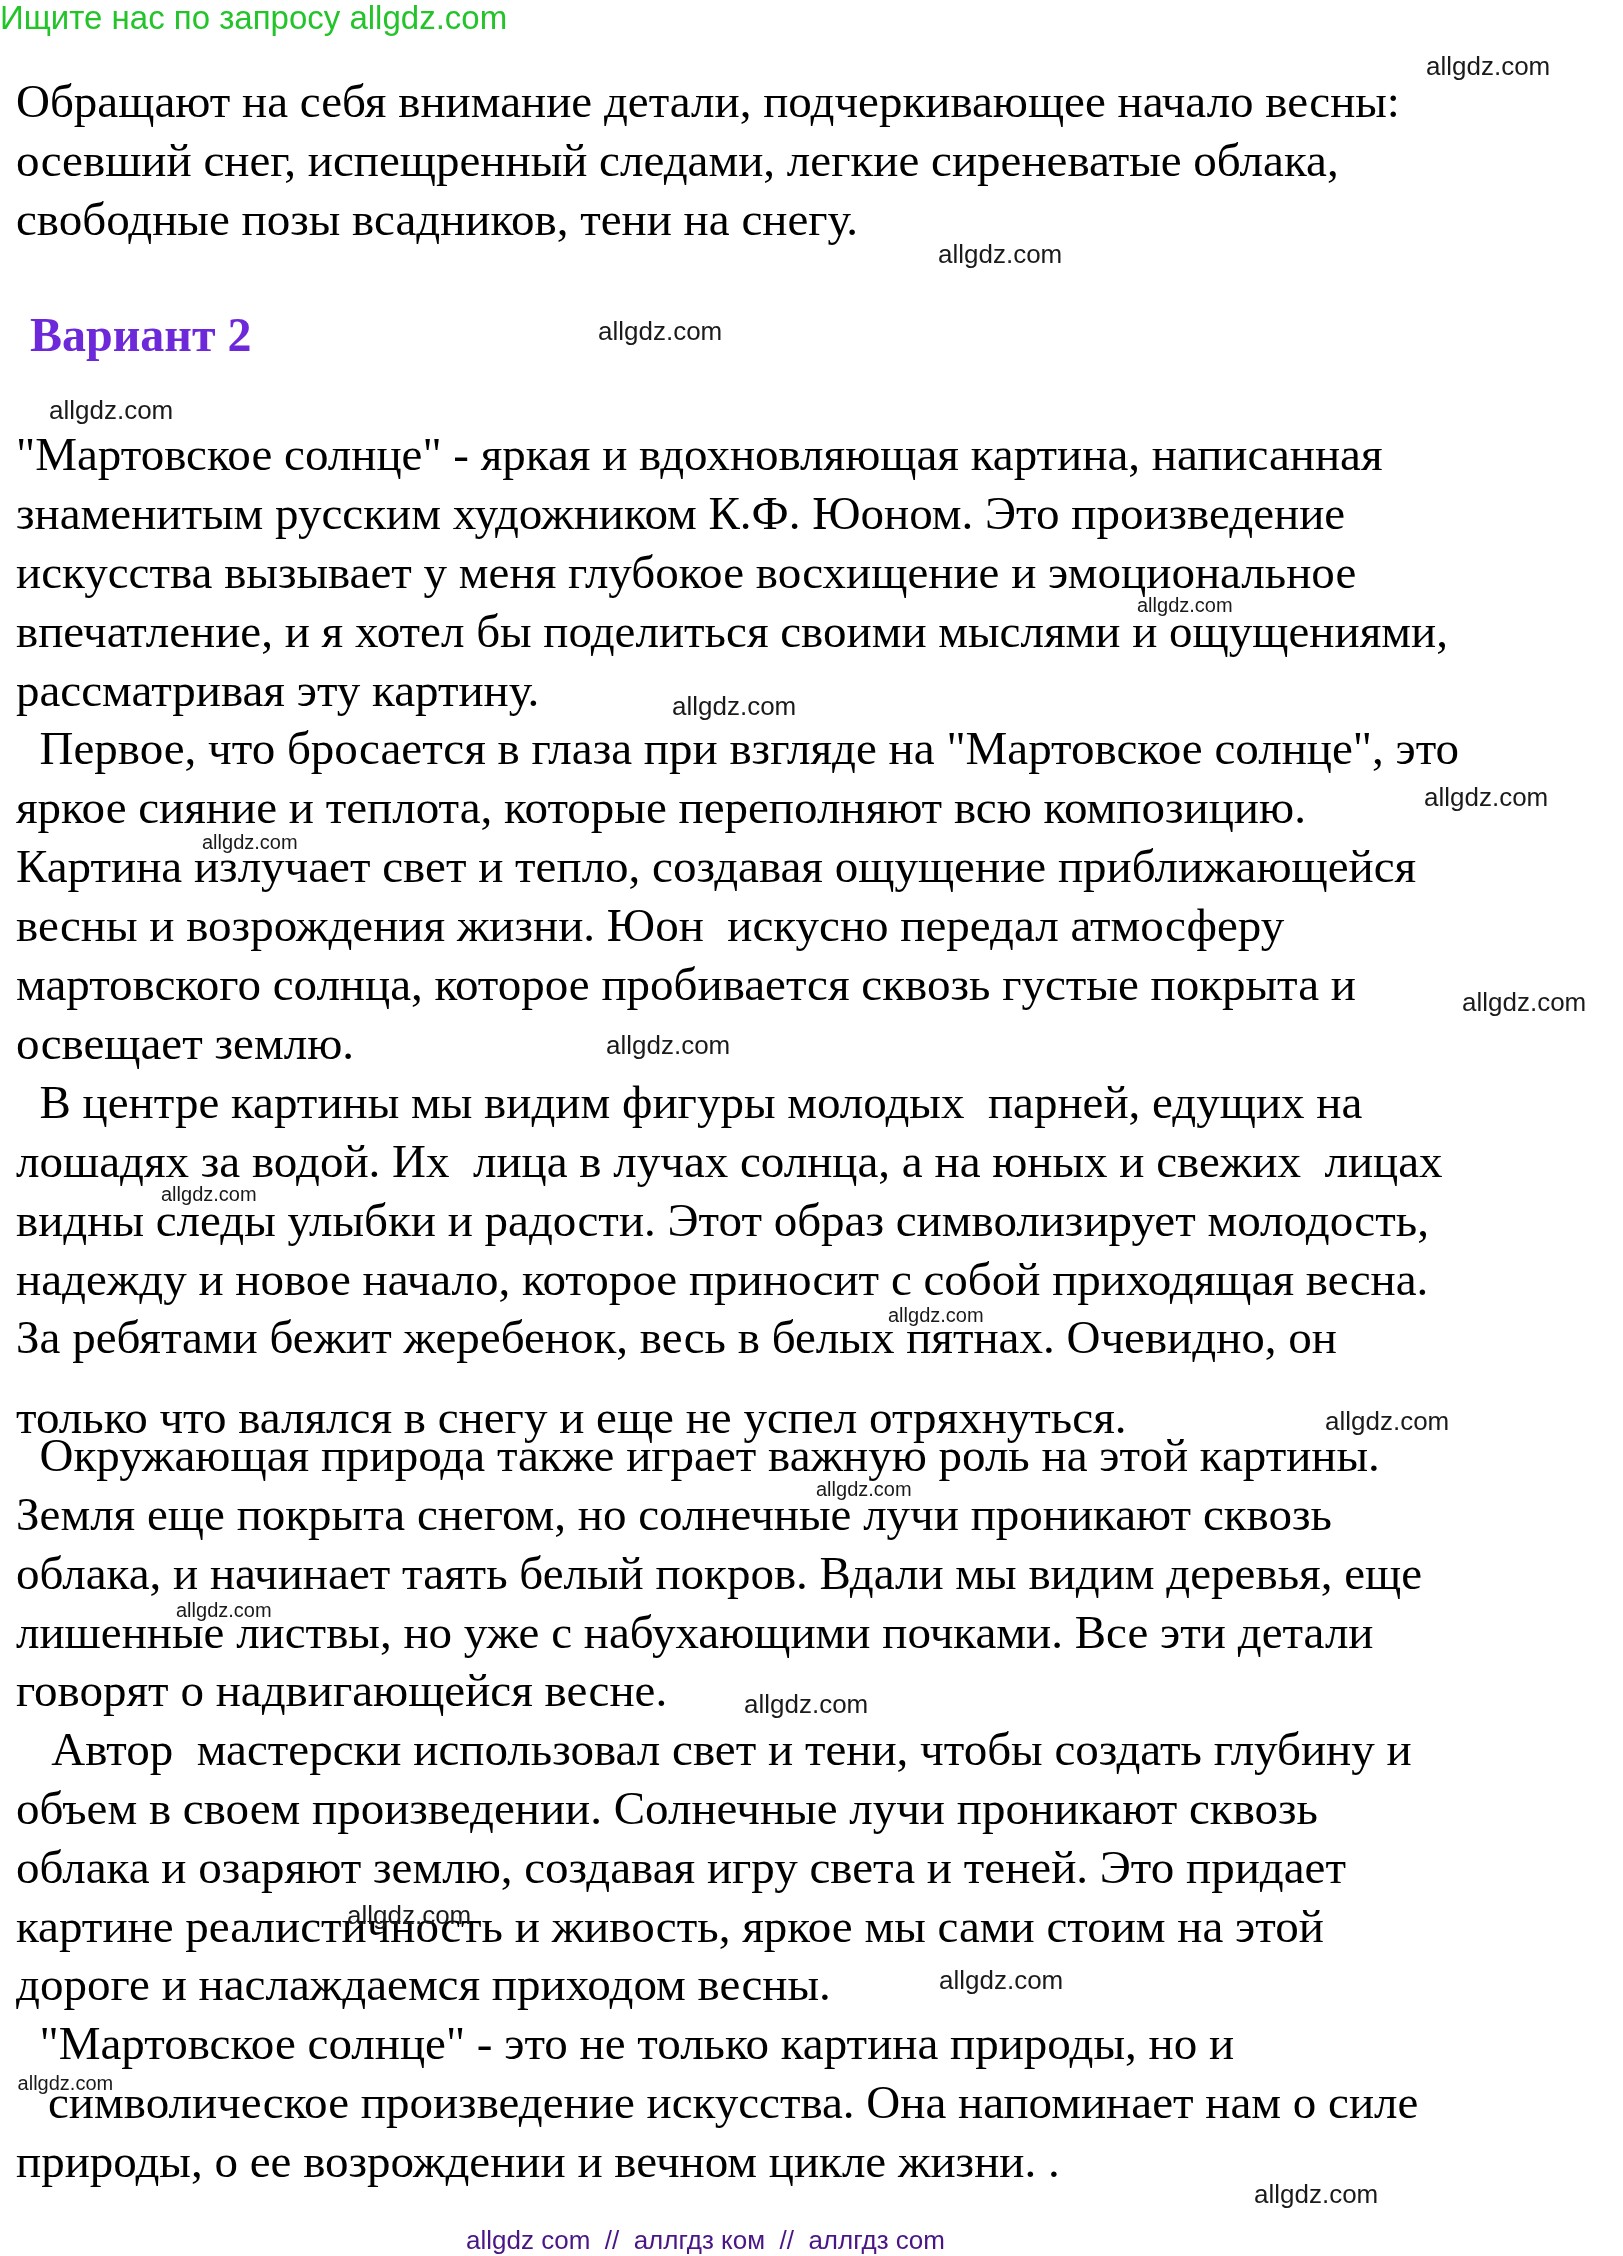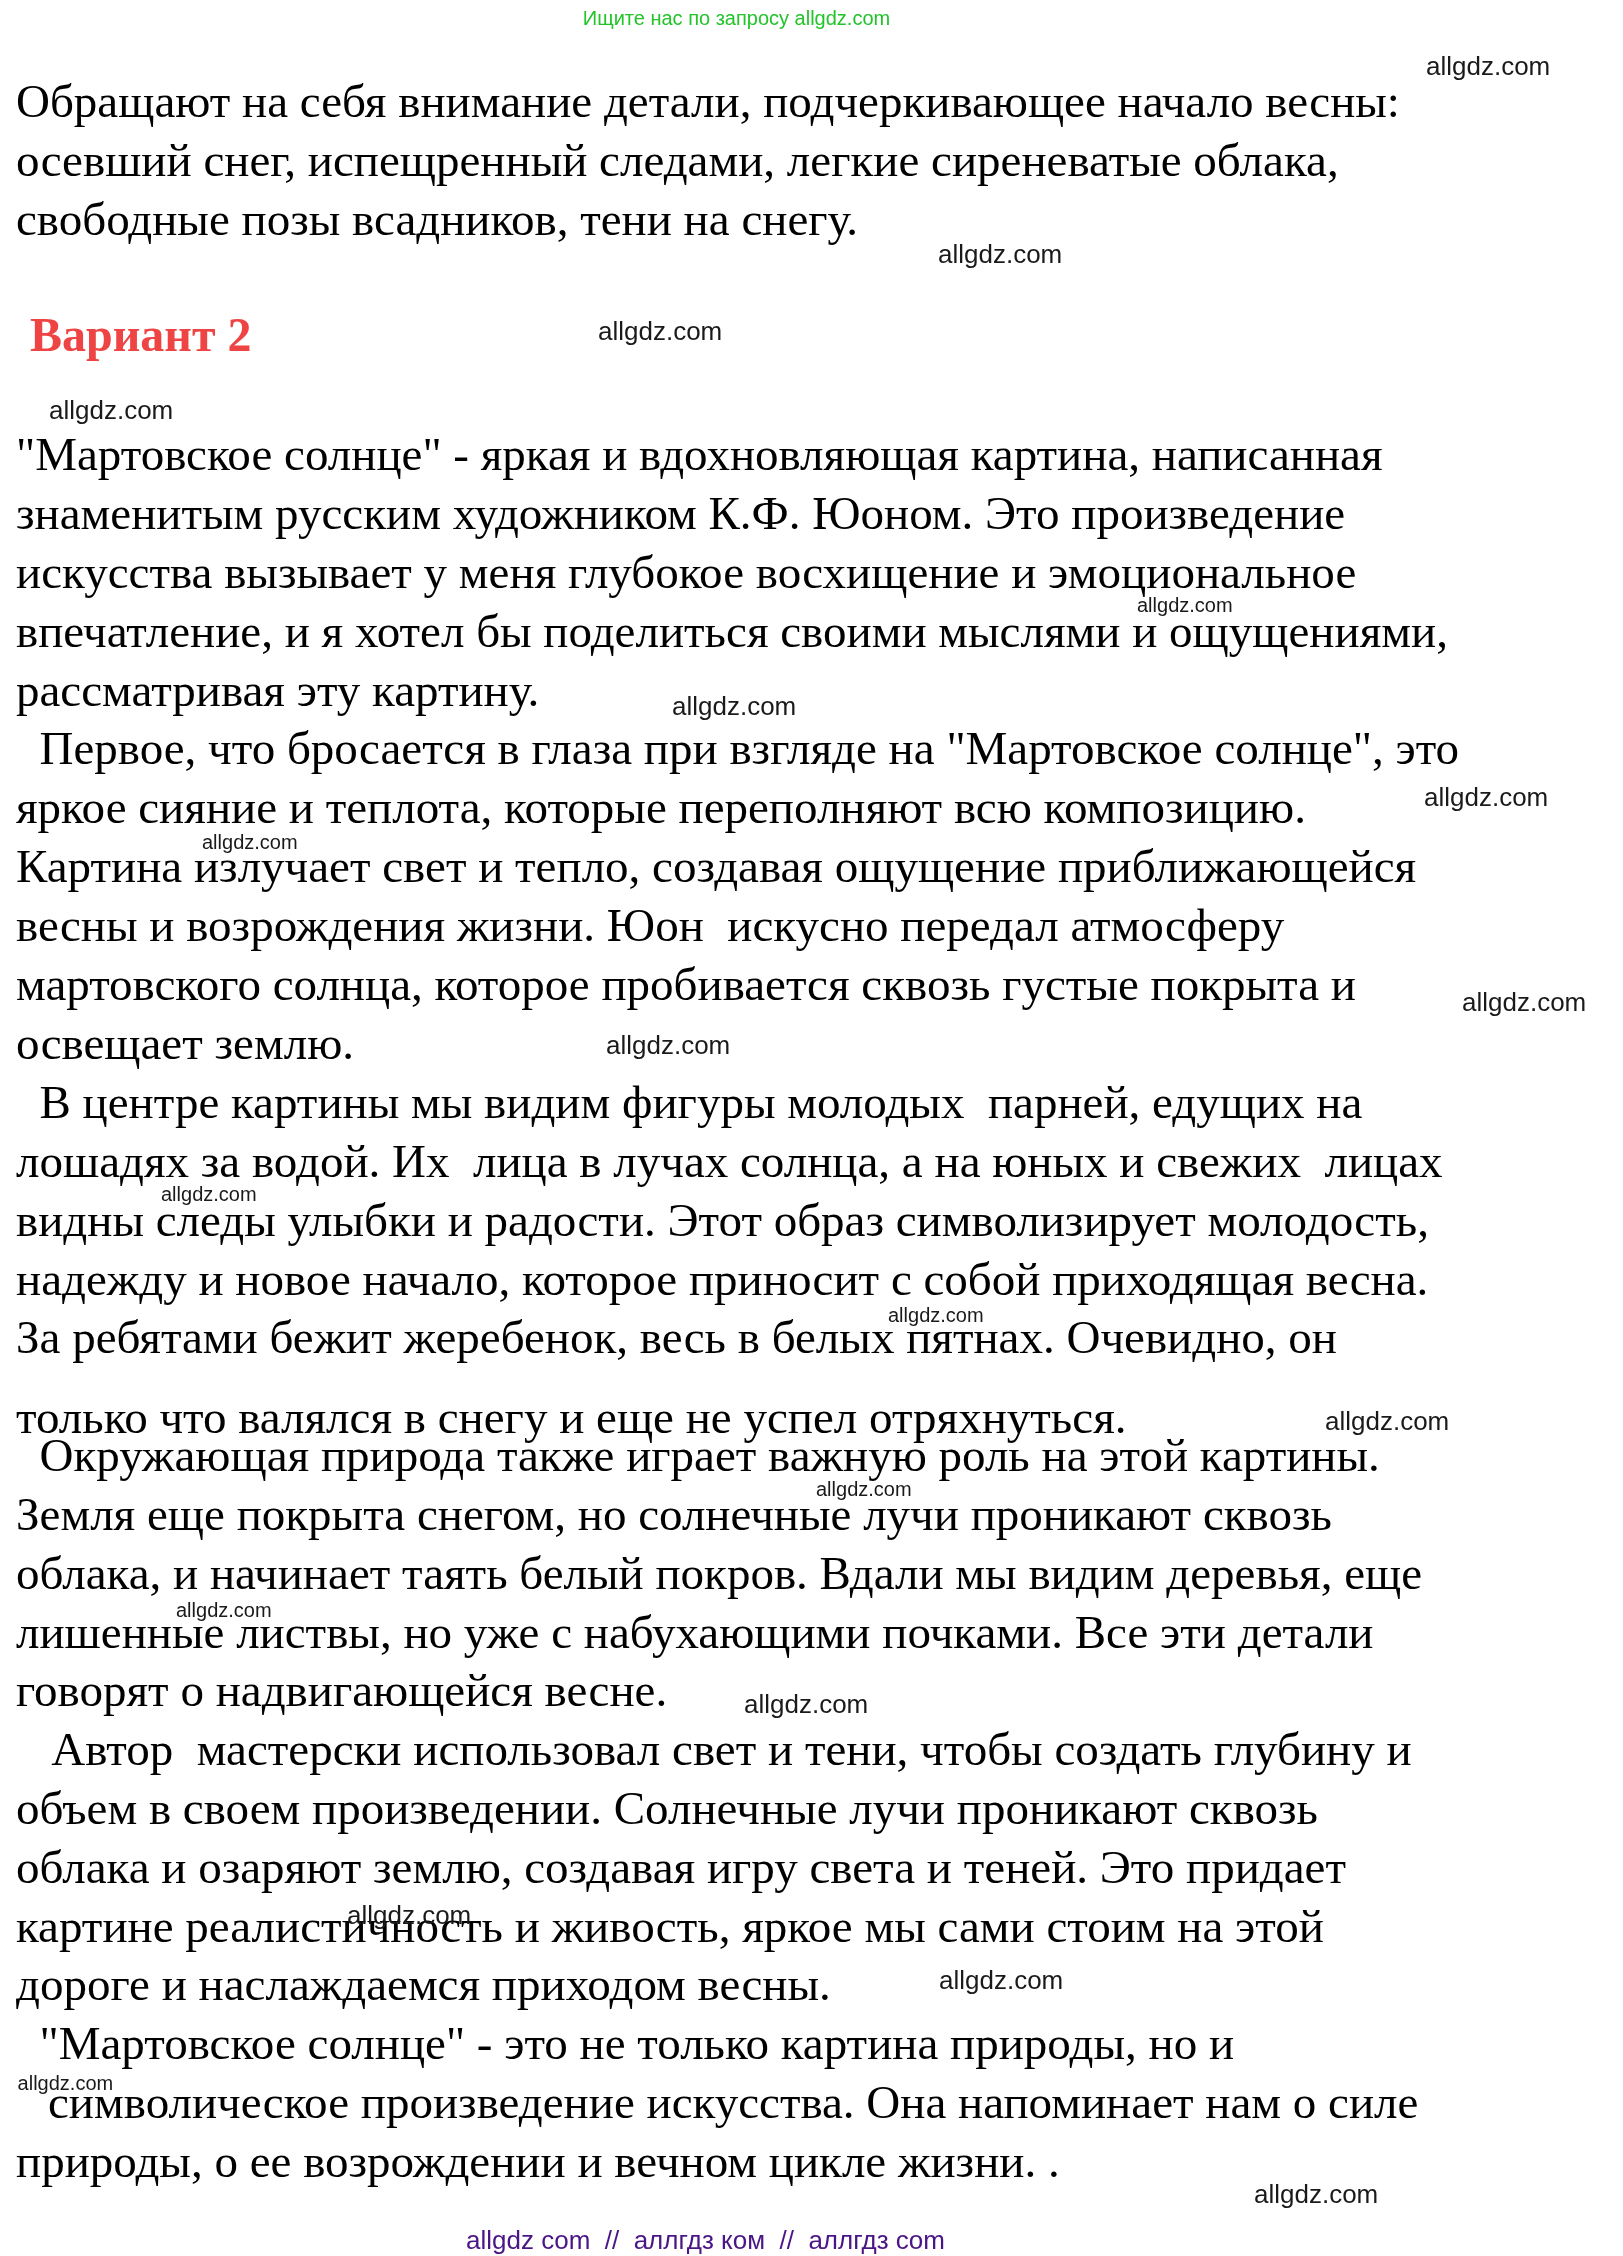--- a/index.html
+++ b/index.html
@@ -11,23 +11,22 @@
       width: 1623px;
       height: 2257px;
       position: relative;
       overflow: hidden;
     }
     .page-header {
       position: absolute;
       top: 1.8px;
       left: 0;
       width: 1473px;
-      text-align: center;
       font-family: "Liberation Sans", sans-serif;
-      font-size: 20px;
+      font-size: 33px;
       color: #22c42a;
       line-height: 32px;
     }
     .page-footer {
       position: absolute;
       top: 2224px;
       left: 0;
       width: 1411px;
       text-align: center;
       font-family: "Liberation Sans", sans-serif;
@@ -52,21 +51,21 @@
       color: #000000;
     }
     .heading {
       position: absolute;
       left: 14px;
       top: 307px;
       font-family: "Liberation Serif", serif;
       font-weight: bold;
       font-size: 48px;
       line-height: 56px;
-      color: #ef4444;
+      color: #6d28d9;
       white-space: pre;
     }
     .wm {
       position: absolute;
       font-family: "Liberation Sans", sans-serif;
       font-size: 26px;
       line-height: 30px;
       color: #1a1a1a;
       white-space: pre;
     }

